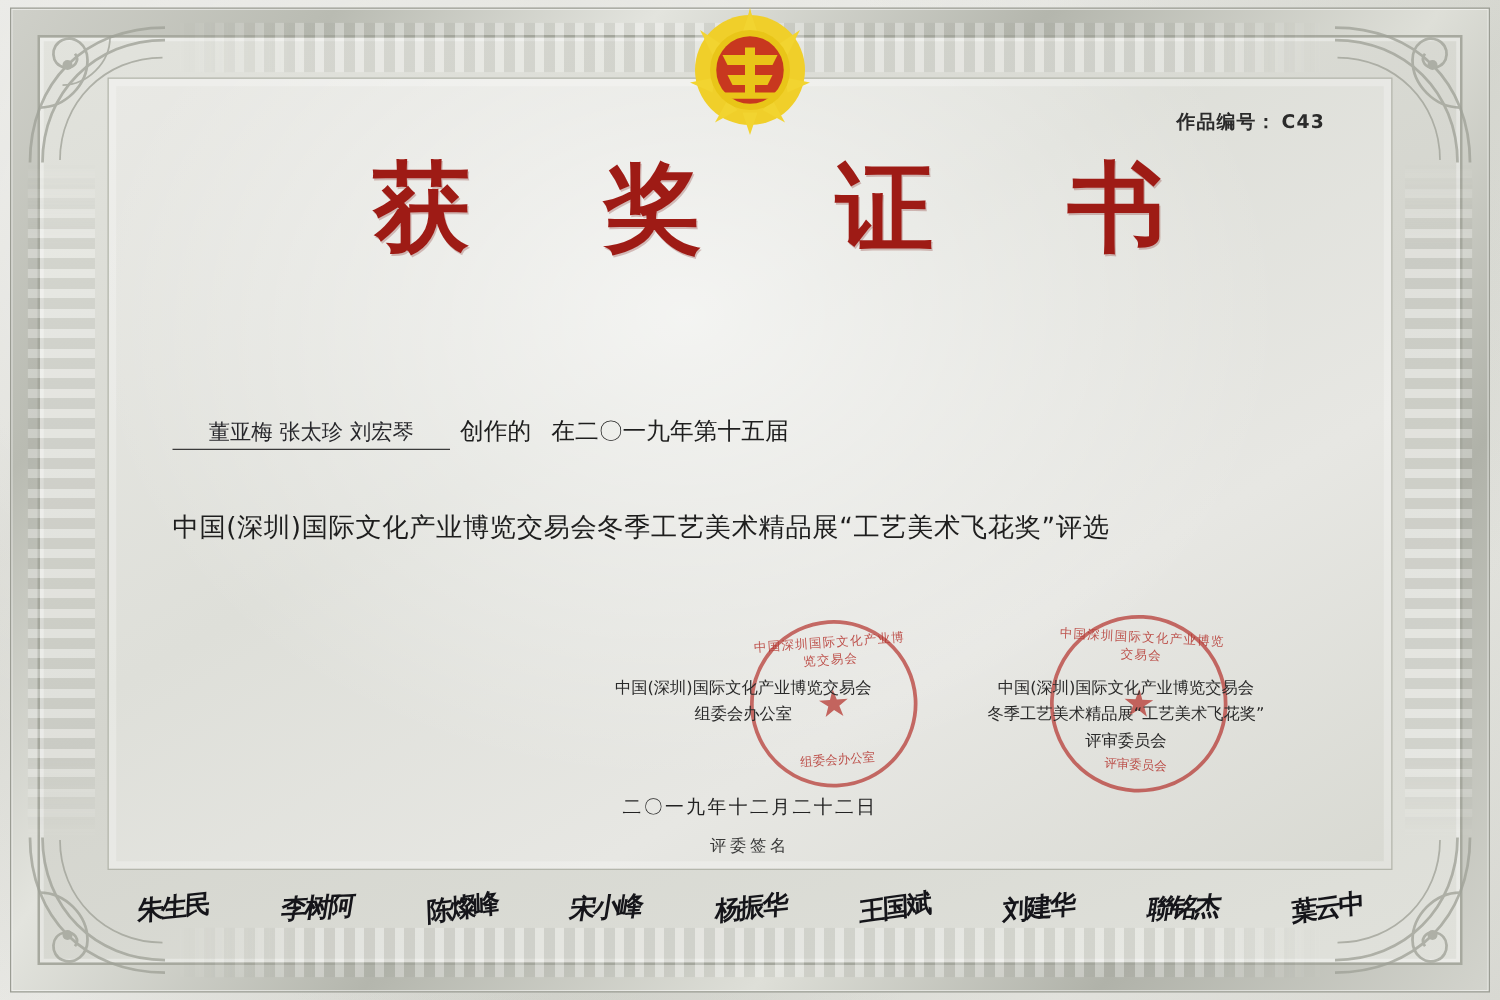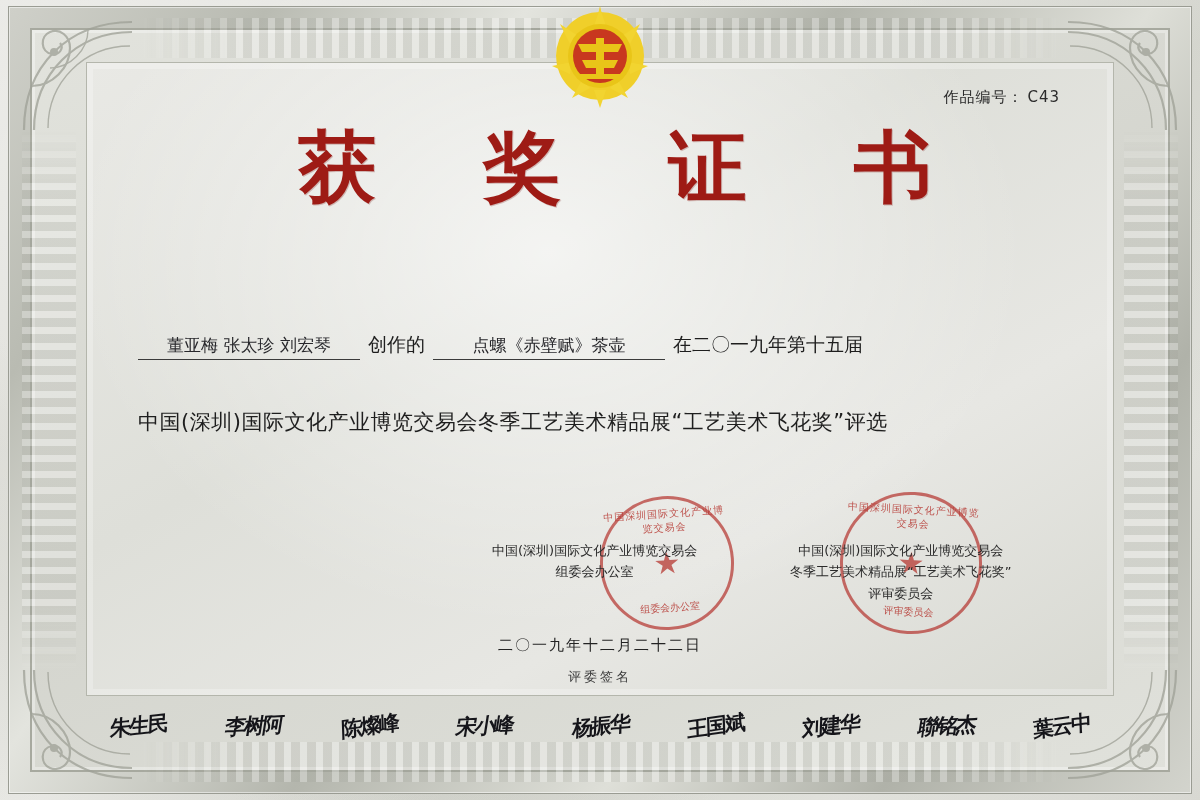--- a/index.html
+++ b/index.html
@@ -122,21 +122,21 @@
 
   
   #serial {
     position: absolute;
     right: 140px;
     top: 88px;
     font-size: 15px;
     color: #2b2b2b;
     letter-spacing: 1px;
     font-family: "DejaVu Sans", sans-serif;
-    font-weight: normal;
+    font-weight: bold;
     white-space: nowrap;
   }
   #serial .serial-value { margin-left: 4px; }
 
   
   #title {
     position: absolute;
     left: 0; right: 0;
     top: 128px;
     text-align: center;
@@ -374,21 +374,20 @@
     <span>作品编号：</span><span class="serial-value">C43</span>
   </div>
 
   <div id="title">获 奖 证 书</div>
 
   <div id="body-text">
 
     <div class="body-line">
       <span class="fill handwritten w-names">董亚梅 张太珍 刘宏琴</span>
       <span class="lbl">创作的</span>
-      <span class="fill handwritten w-work">点螺《赤壁赋》茶壶</span>
       <span class="lbl">在二〇一九年第十五届</span>
     </div>
 
     <div class="body-line line2">中国(深圳)国际文化产业博览交易会冬季工艺美术精品展“工艺美术飞花奖”评选</div>
 
 
   </div>
 
   <div class="seal" id="seal-left">
     <div class="seal-arc">中国深圳国际文化产业博览交易会</div>

